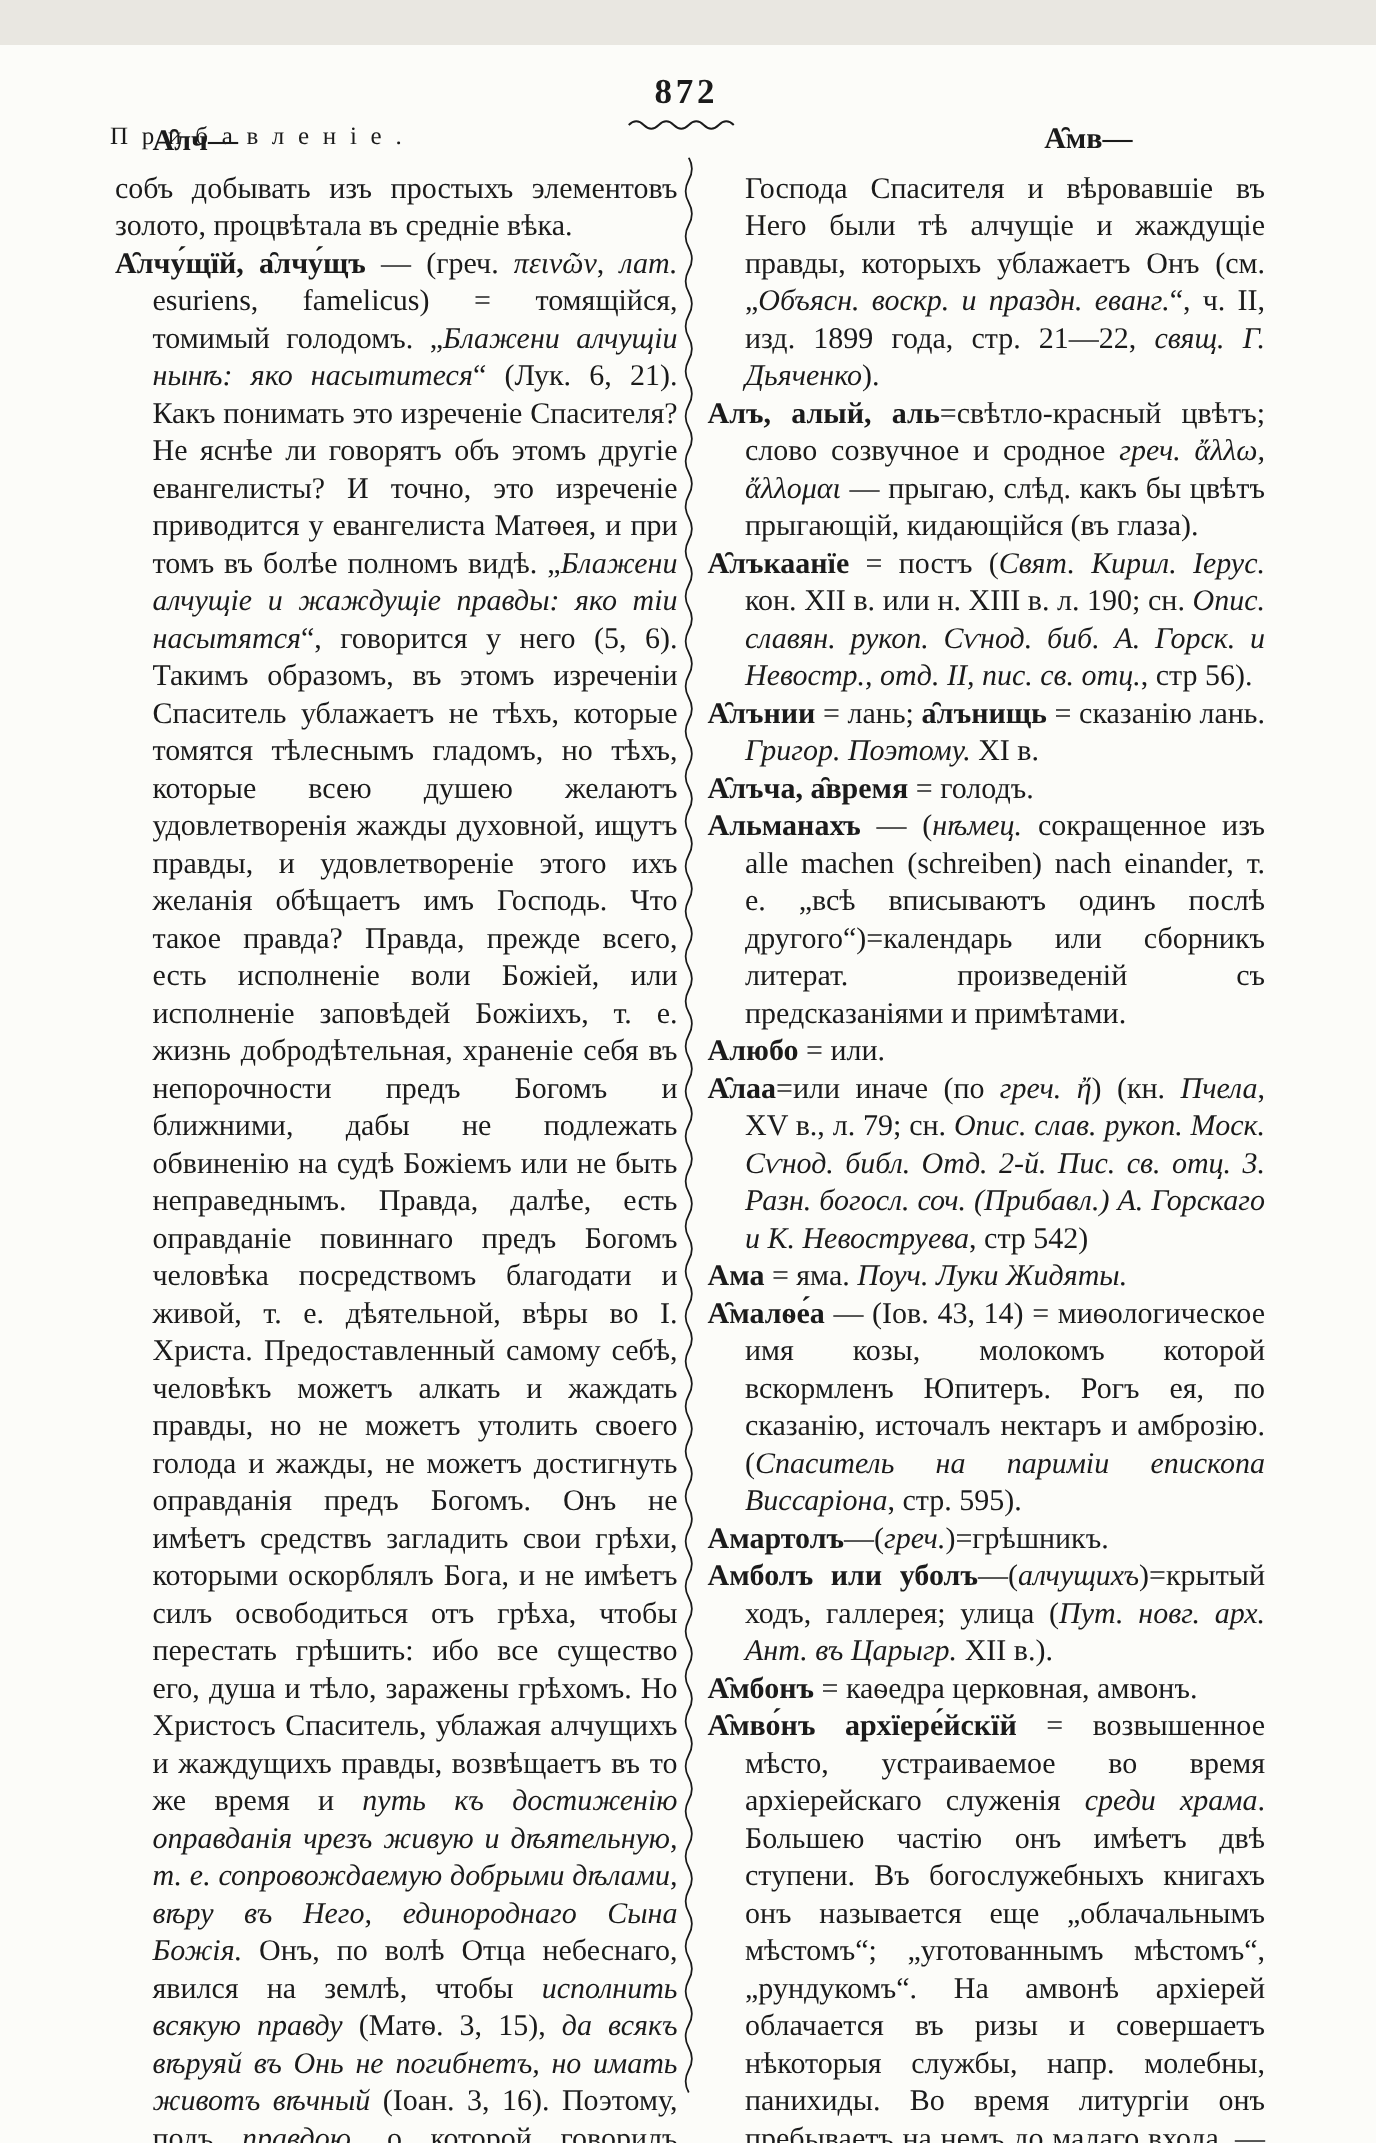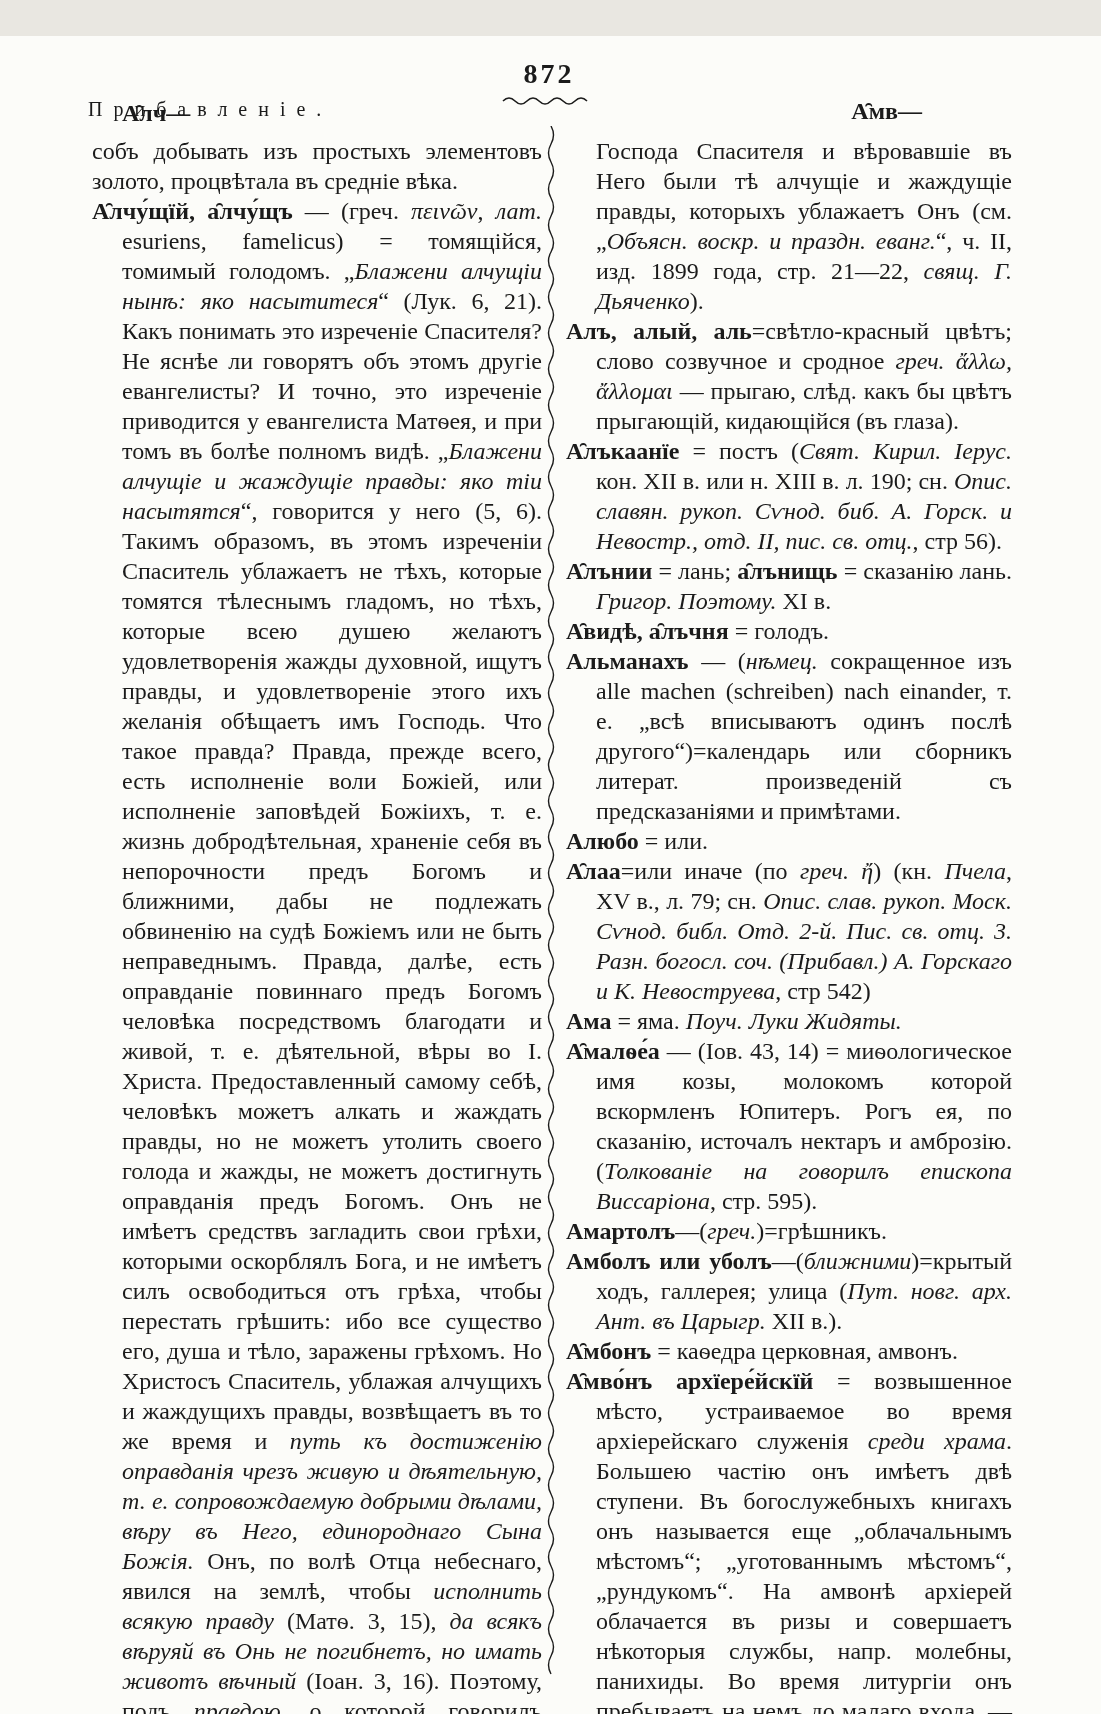--- a/index.html
+++ b/index.html
@@ -13,21 +13,21 @@
     overflow:hidden;
     margin-top:36px;
   }
   .page-number{
     position:absolute;top:22px;left:88px;width:922px;
     text-align:center;font-size:28px;font-weight:bold;letter-spacing:3px;
   }
   .flourish-wrap{position:absolute;top:56px;left:88px;width:922px;text-align:center;}
   .header-row{position:absolute;top:62px;left:88px;width:922px;height:34px;}
   .running-head-left{position:absolute;left:34px;top:2px;font-weight:bold;font-size:24px;}
-  .running-head-right{position:absolute;right:88px;top:0;font-weight:bold;font-size:24px;}
+  .running-head-right{position:absolute;right:104px;top:0;font-weight:bold;font-size:24px;}
   .section-title{display:block;text-align:left;font-size:20px;font-weight:normal;letter-spacing:11px;}
   .col{
     position:absolute;top:100px;
     font-size:24px;line-height:30px;text-align:justify;
   }
   .col-left{left:92px;width:450px;}
   .col-right{left:566px;width:446px;}
   .divider{position:absolute;left:544px;top:90px;}
   p.para{margin:0;}
   p.entry{padding-left:30px;text-indent:-30px;}
@@ -62,25 +62,25 @@
   <div class="col col-left">
       <p class="para flush"><span class="seg-n">собъ добывать изъ простыхъ элементовъ золото, процвѣтала въ средніе вѣка.</span></p>
       <p class="para entry"><span class="seg-h">А̑лчу́щїй, а̑лчу́щъ</span><span class="seg-n"> — (греч. </span><span class="seg-i">πεινῶν</span><span class="seg-n">, </span><span class="seg-i">лат.</span><span class="seg-n"> esuriens, famelicus) = томящійся, томимый голодомъ. „</span><span class="seg-i">Блажени алчущіи нынѣ: яко насытитеся</span><span class="seg-n">“ (Лук. 6, 21). Какъ понимать это изреченіе Спасителя? Не яснѣе ли говорятъ объ этомъ другіе евангелисты? И точно, это изреченіе приводится у евангелиста Матѳея, и при томъ въ болѣе полномъ видѣ. „</span><span class="seg-i">Блажени алчущіе и жаждущіе правды: яко тіи насытятся</span><span class="seg-n">“, говорится у него (5, 6). Такимъ образомъ, въ этомъ изреченіи Спаситель ублажаетъ не тѣхъ, которые томятся тѣлеснымъ гладомъ, но тѣхъ, которые всею душею желаютъ удовлетворенія жажды духовной, ищутъ правды, и удовлетвореніе этого ихъ желанія обѣщаетъ имъ Господь. Что такое правда? Правда, прежде всего, есть исполненіе воли Божіей, или исполненіе заповѣдей Божіихъ, т. е. жизнь добродѣтельная, храненіе себя въ непорочности предъ Богомъ и ближними, дабы не подлежать обвиненію на судѣ Божіемъ или не быть неправеднымъ. Правда, далѣе, есть оправданіе повиннаго предъ Богомъ человѣка посредствомъ благодати и живой, т. е. дѣятельной, вѣры во І. Христа. Предоставленный самому себѣ, человѣкъ можетъ алкать и жаждать правды, но не можетъ утолить своего голода и жажды, не можетъ достигнуть оправданія предъ Богомъ. Онъ не имѣетъ средствъ загладить свои грѣхи, которыми оскорблялъ Бога, и не имѣетъ силъ освободиться отъ грѣха, чтобы перестать грѣшить: ибо все существо его, душа и тѣло, заражены грѣхомъ. Но Христосъ Спаситель, ублажая алчущихъ и жаждущихъ правды, возвѣщаетъ въ то же время и </span><span class="seg-i">путь къ достиженію оправданія чрезъ живую и дѣятельную, т. е. сопровождаемую добрыми дѣлами, вѣру въ Него, единороднаго Сына Божія.</span><span class="seg-n"> Онъ, по волѣ Отца небеснаго, явился на землѣ, чтобы </span><span class="seg-i">исполнить всякую правду</span><span class="seg-n"> (Матѳ. 3, 15), </span><span class="seg-i">да всякъ вѣруяй въ Онь не погибнетъ, но имать животъ вѣчный</span><span class="seg-n"> (Іоан. 3, 16). Поэтому, подъ </span><span class="seg-i">правдою</span><span class="seg-n">, о которой говорилъ Христосъ Спаситель, ублажая </span><span class="seg-i">алчущихъ и жаждущихъ правды</span></p>
     </div>
 
   <div class="col col-right">
       <p class="para body-ind"><span class="seg-n">Господа Спасителя и вѣровавшіе въ Него были тѣ алчущіе и жаждущіе правды, которыхъ ублажаетъ Онъ (см. „</span><span class="seg-i">Объясн. воскр. и праздн. еванг.</span><span class="seg-n">“, ч. II, изд. 1899 года, стр. 21—22, </span><span class="seg-i">свящ. Г. Дьяченко</span><span class="seg-n">).</span></p>
       <p class="para entry"><span class="seg-h">Алъ, алый, аль</span><span class="seg-n">=свѣтло-красный цвѣтъ; слово созвучное и сродное </span><span class="seg-i">греч. ἄλλω, ἄλλομαι</span><span class="seg-n"> — прыгаю, слѣд. какъ бы цвѣтъ прыгающій, кидающійся (въ глаза).</span></p>
       <p class="para entry"><span class="seg-h">А̑лъкаанїе</span><span class="seg-n"> = постъ (</span><span class="seg-i">Свят. Кирил. Іерус.</span><span class="seg-n"> кон. XII в. или н. XIII в. л. 190; сн. </span><span class="seg-i">Опис. славян. рукоп. Сѵнод. биб. А. Горск. и Невостр., отд. II, пис. св. отц.</span><span class="seg-n">, стр 56).</span></p>
       <p class="para entry"><span class="seg-h">А̑лънии</span><span class="seg-n"> = лань; </span><span class="seg-h">а̑лънищь</span><span class="seg-n"> = сказанію лань. </span><span class="seg-i">Григор. Поэтому.</span><span class="seg-n"> XI в.</span></p>
-      <p class="para entry"><span class="seg-h">А̑видѣ, а̑лъчня</span><span class="seg-n"> = голодъ.</span></p>
+      <p class="para entry"><span class="seg-h">А̑лъча, а̑время</span><span class="seg-n"> = голодъ.</span></p>
       <p class="para entry"><span class="seg-h">Альманахъ</span><span class="seg-n"> — (</span><span class="seg-i">нѣмец.</span><span class="seg-n"> сокращенное изъ alle machen (schreiben) nach einander, т. е. „всѣ вписываютъ одинъ послѣ другого“)=календарь или сборникъ литерат. произведеній съ предсказаніями и примѣтами.</span></p>
       <p class="para entry"><span class="seg-h">Алюбо</span><span class="seg-n"> = или.</span></p>
       <p class="para entry"><span class="seg-h">А̑лаа</span><span class="seg-n">=или иначе (по </span><span class="seg-i">греч. ἤ</span><span class="seg-n">) (кн. </span><span class="seg-i">Пчела</span><span class="seg-n">, XV в., л. 79; сн. </span><span class="seg-i">Опис. слав. рукоп. Моск. Сѵнод. библ. Отд. 2-й. Пис. св. отц. 3. Разн. богосл. соч. (Прибавл.) А. Горскаго и К. Невоструева</span><span class="seg-n">, стр 542)</span></p>
       <p class="para entry"><span class="seg-h">Ама</span><span class="seg-n"> = яма. </span><span class="seg-i">Поуч. Луки Жидяты.</span></p>
-      <p class="para entry"><span class="seg-h">А̑малѳе́а</span><span class="seg-n"> — (Іов. 43, 14) = миѳологическое имя козы, молокомъ которой вскормленъ Юпитеръ. Рогъ ея, по сказанію, источалъ нектаръ и амброзію. (</span><span class="seg-i">Толкованіе на говорилъ епископа Виссаріона</span><span class="seg-n">, стр. 595).</span></p>
+      <p class="para entry"><span class="seg-h">А̑малѳе́а</span><span class="seg-n"> — (Іов. 43, 14) = миѳологическое имя козы, молокомъ которой вскормленъ Юпитеръ. Рогъ ея, по сказанію, источалъ нектаръ и амброзію. (</span><span class="seg-i">Спаситель на париміи епископа Виссаріона</span><span class="seg-n">, стр. 595).</span></p>
       <p class="para entry"><span class="seg-h">Амартолъ</span><span class="seg-n">—(</span><span class="seg-i">греч.</span><span class="seg-n">)=грѣшникъ.</span></p>
-      <p class="para entry"><span class="seg-h">Амболъ или уболъ</span><span class="seg-n">—(</span><span class="seg-i">ближними</span><span class="seg-n">)=крытый ходъ, галлерея; улица (</span><span class="seg-i">Пут. новг. арх. Ант. въ Царыгр.</span><span class="seg-n"> XII в.).</span></p>
+      <p class="para entry"><span class="seg-h">Амболъ или уболъ</span><span class="seg-n">—(</span><span class="seg-i">алчущихъ</span><span class="seg-n">)=крытый ходъ, галлерея; улица (</span><span class="seg-i">Пут. новг. арх. Ант. въ Царыгр.</span><span class="seg-n"> XII в.).</span></p>
       <p class="para entry"><span class="seg-h">А̑мбонъ</span><span class="seg-n"> = каѳедра церковная, амвонъ.</span></p>
       <p class="para entry"><span class="seg-h">А̑мво́нъ архїере́йскїй</span><span class="seg-n"> = возвышенное мѣсто, устраиваемое во время архіерейскаго служенія </span><span class="seg-i">среди храма</span><span class="seg-n">. Большею частію онъ имѣетъ двѣ ступени. Въ богослужебныхъ книгахъ онъ называется еще „облачальнымъ мѣстомъ“; „уготованнымъ мѣстомъ“, „рундукомъ“. На амвонѣ архіерей облачается въ ризы и совершаетъ нѣкоторыя службы, напр. молебны, панихиды. Во время литургіи онъ пребываетъ на немъ до малаго входа. — На амвонѣ ставится сѣдалище для архіерея, называемое </span></p>
     </div>
 
 </div>
 
 </body></html>

